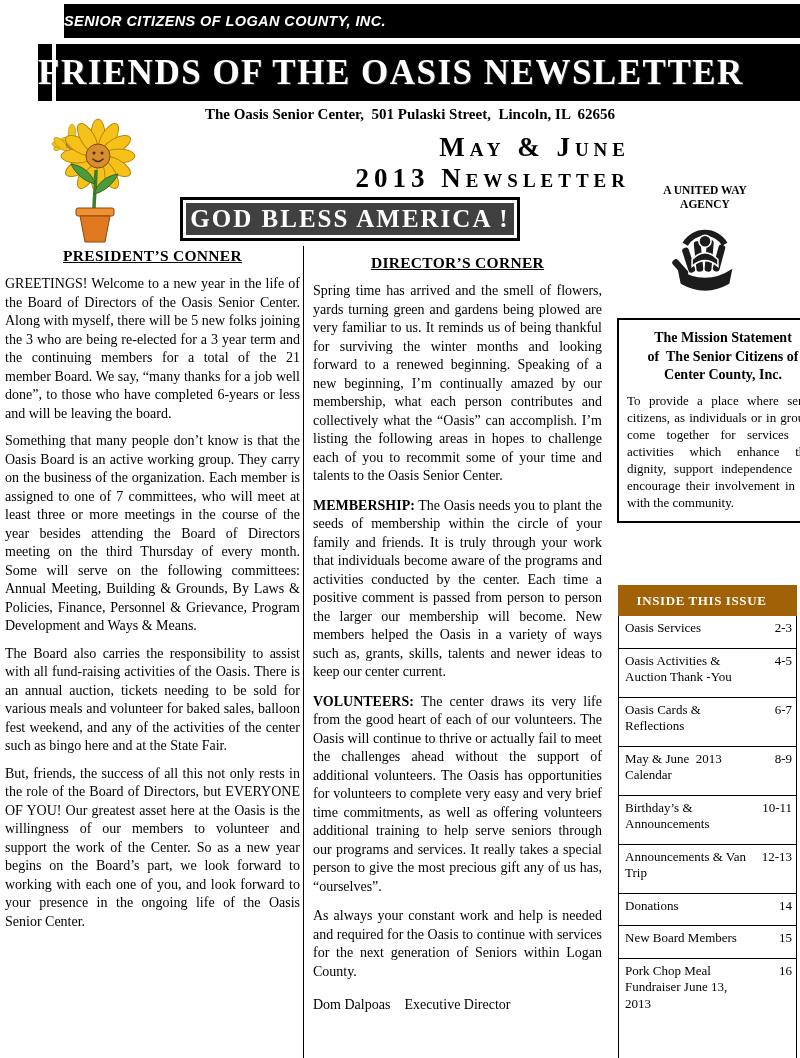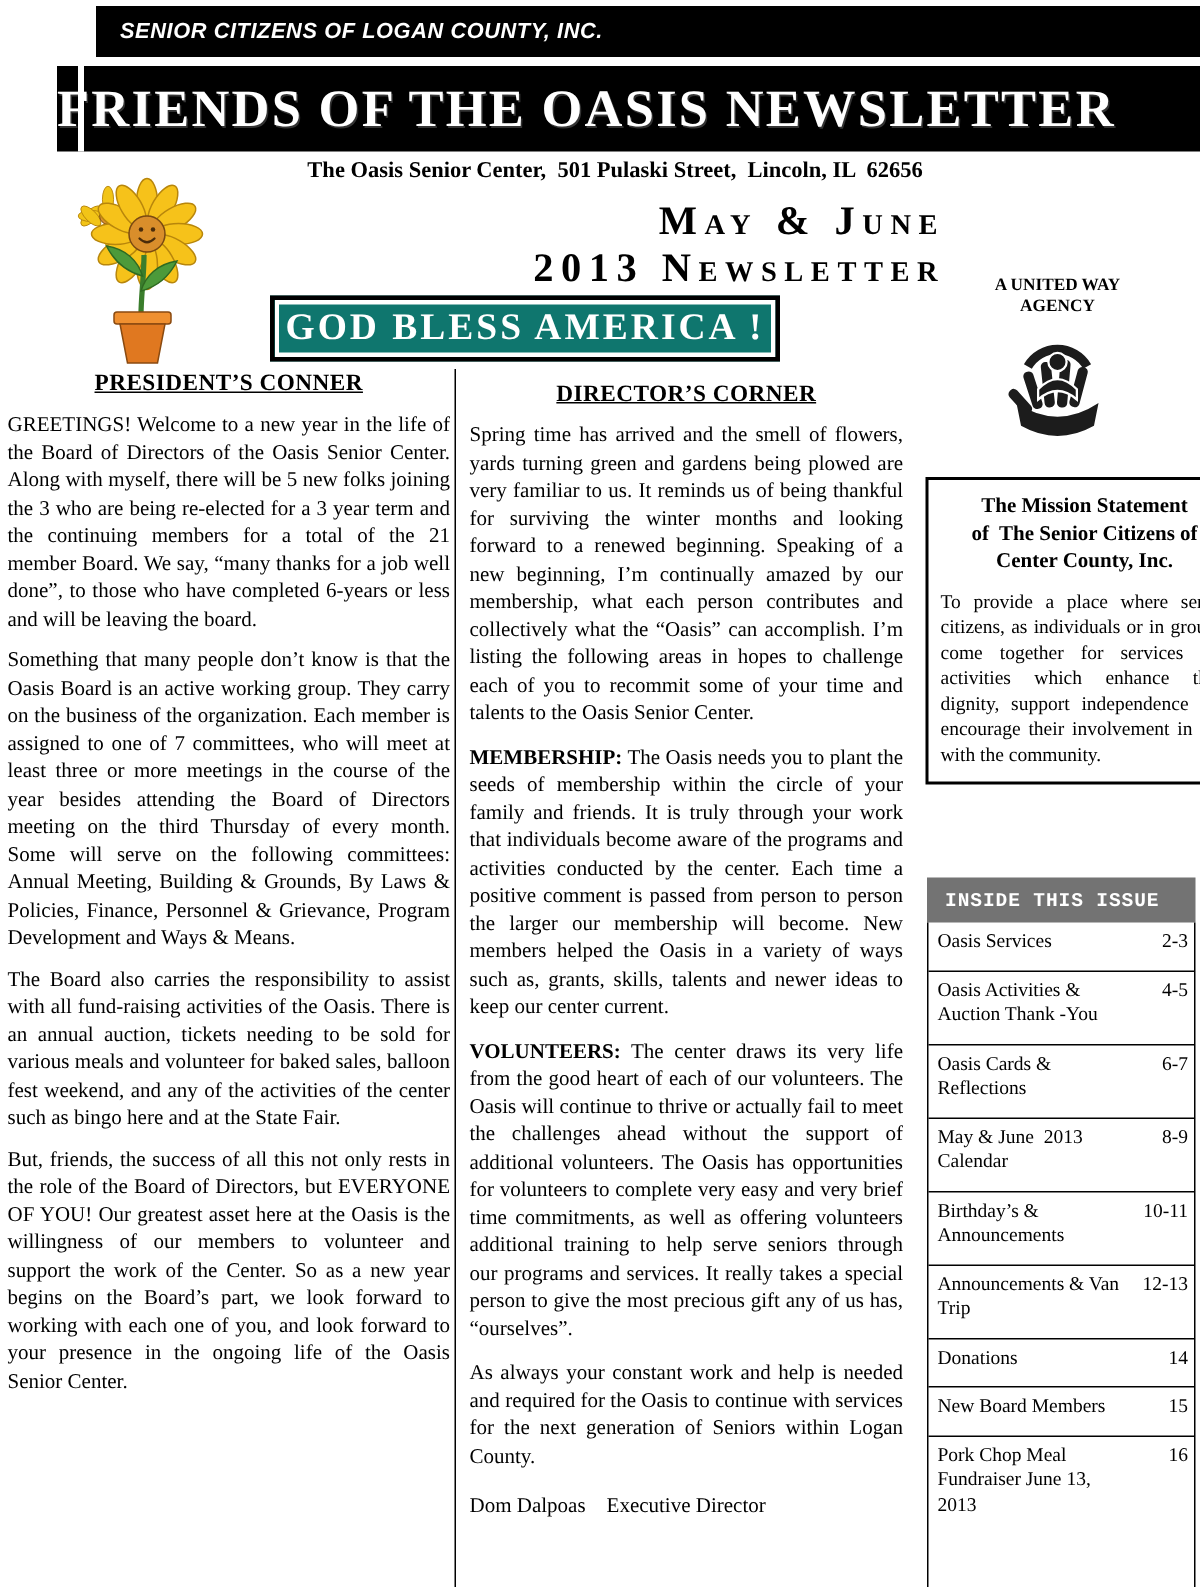--- a/index.html
+++ b/index.html
@@ -5,21 +5,21 @@
 <style>
   html, body { margin:0; padding:0; background:#fff; }
   .page {
     position:relative; width:800px; height:1058px; background:#fff;
     font-family:"Liberation Serif", serif; color:#000; overflow:hidden;
   }
 
   
   .org-banner {
     position:absolute; left:64px; top:4px; right:0; height:34px; background:#000;
-    color:#fff; display:flex; align-items:center; padding-left:16px; box-sizing:border-box;
+    color:#fff; display:flex; align-items:center; box-sizing:border-box;
     font-family:"Liberation Sans", sans-serif; font-style:italic; font-weight:bold;
     font-size:14.5px; letter-spacing:0.4px;
   }
   .title-banner {
     position:absolute; left:38px; top:44px; right:0; height:57px; background:#000;
     display:flex; align-items:center; 
   }
   .title-banner .white-rule {
     position:absolute; left:14px; top:0; width:4px; height:100%; background:#fff;
   }
@@ -35,21 +35,21 @@
   .sunflower { position:absolute; left:46px; top:118px; width:98px; height:128px; }
 
   .issue-title { position:absolute; top:132px; left:150px; width:480px; text-align:center; }
   .issue-line {
     font-weight:bold; font-size:27px; line-height:31px; letter-spacing:5px;
     font-variant:small-caps; white-space:pre-wrap;text-align:right;
   }
 
   .god-bless-box {
     position:absolute; left:180px; top:197px; width:340px; height:44px; box-sizing:border-box;
-    background:#0f766e; border:3px solid #000; box-shadow:inset 0 0 0 3px #fff;
+    background:#404040; border:3px solid #000; box-shadow:inset 0 0 0 3px #fff;
     display:flex; align-items:center; justify-content:center;
   }
   .god-bless-text { color:#fff; font-weight:bold; font-size:25px; letter-spacing:2px; white-space:nowrap; }
 
   .united-way { position:absolute; left:637px; top:183px; width:136px; text-align:center; }
   .uw-label { font-weight:bold; font-size:11.5px; line-height:14px; width:110px; margin:0 auto;font-family:Liberation Serif, serif; }
   .uw-logo { margin-top:4px; }
 
   
   .divider-v { position:absolute; left:303px; top:246px; bottom:0; width:1px; background:#000; }
@@ -69,22 +69,22 @@
   
   .mission-box {
     position:absolute; left:617px; top:318px; width:212px; box-sizing:border-box;
     border:2px solid #000; padding:9px 8px 10px 8px;
   }
   .mission-title { font-weight:bold; font-size:14px; line-height:18.5px; text-align:center; white-space:pre-wrap; }
   .mission-body { margin-top:7px; font-size:13px; line-height:17px; text-align:justify; }
 
   .inside-issue { position:absolute; left:618px; top:585px; width:179px; box-sizing:border-box; }
   .toc-header {
-    background:#737373; color:#fff; text-align:center;
-    font-family:Liberation Mono, monospace; font-weight:bold; font-size:13px;
+    background:#a16207; color:#fff; text-align:center;
+    font-family:Liberation Serif, serif; font-weight:bold; font-size:13px;
     letter-spacing:0.6px; padding:8px 12px 7px 0;
   }
   .toc-rows { border:1px solid #000; border-top:none; }
   .toc-row { display:flex; border-bottom:1px solid #000; padding:4px 4px 11px 6px; }
   .toc-row:last-child { border-bottom:none; min-height:100px; }
   .toc-label { flex:1; font-size:13px; line-height:16.5px; white-space:pre-wrap; }
   .toc-pages { width:38px; text-align:right; font-size:13px; line-height:16.5px; }
 </style>
 </head>
 <body>

